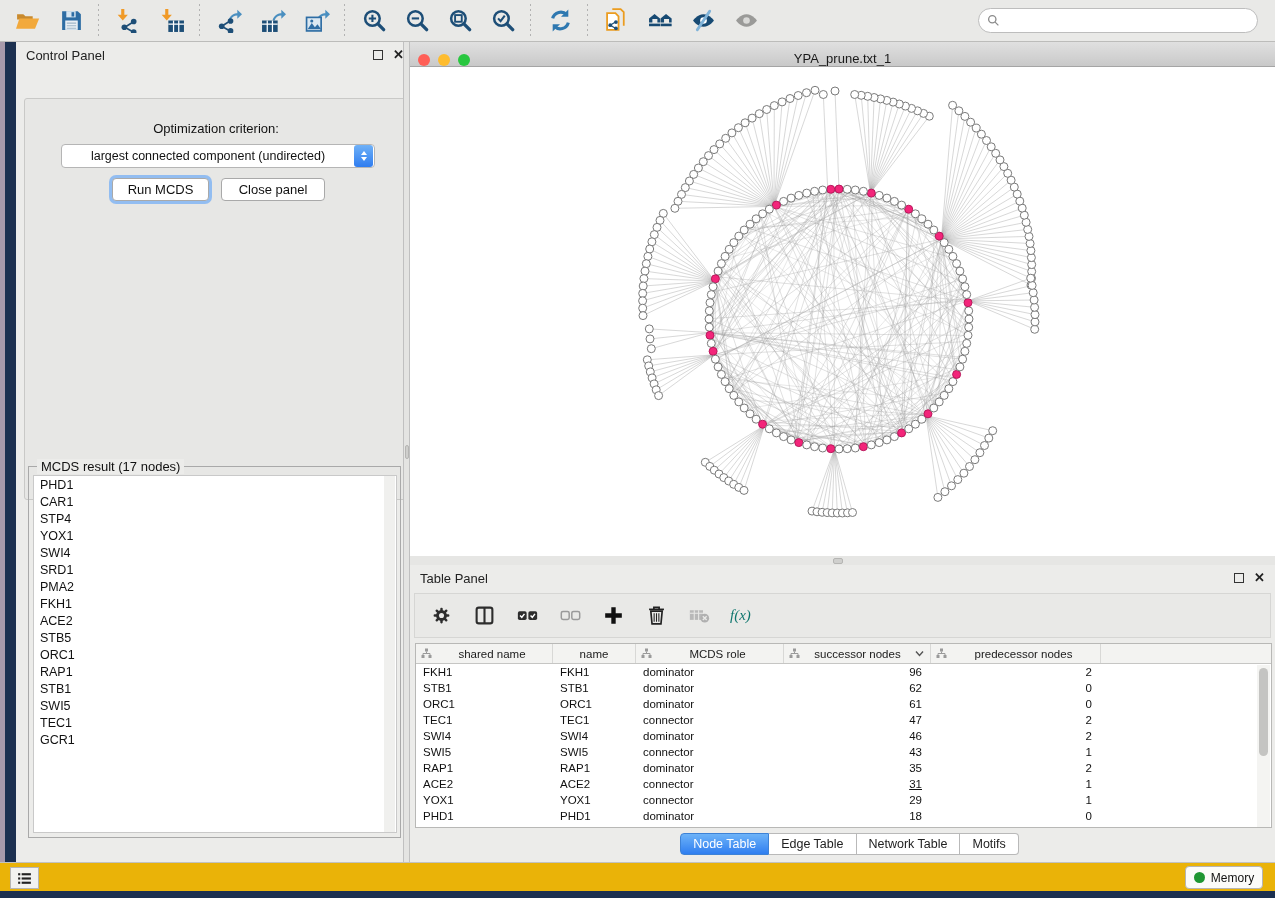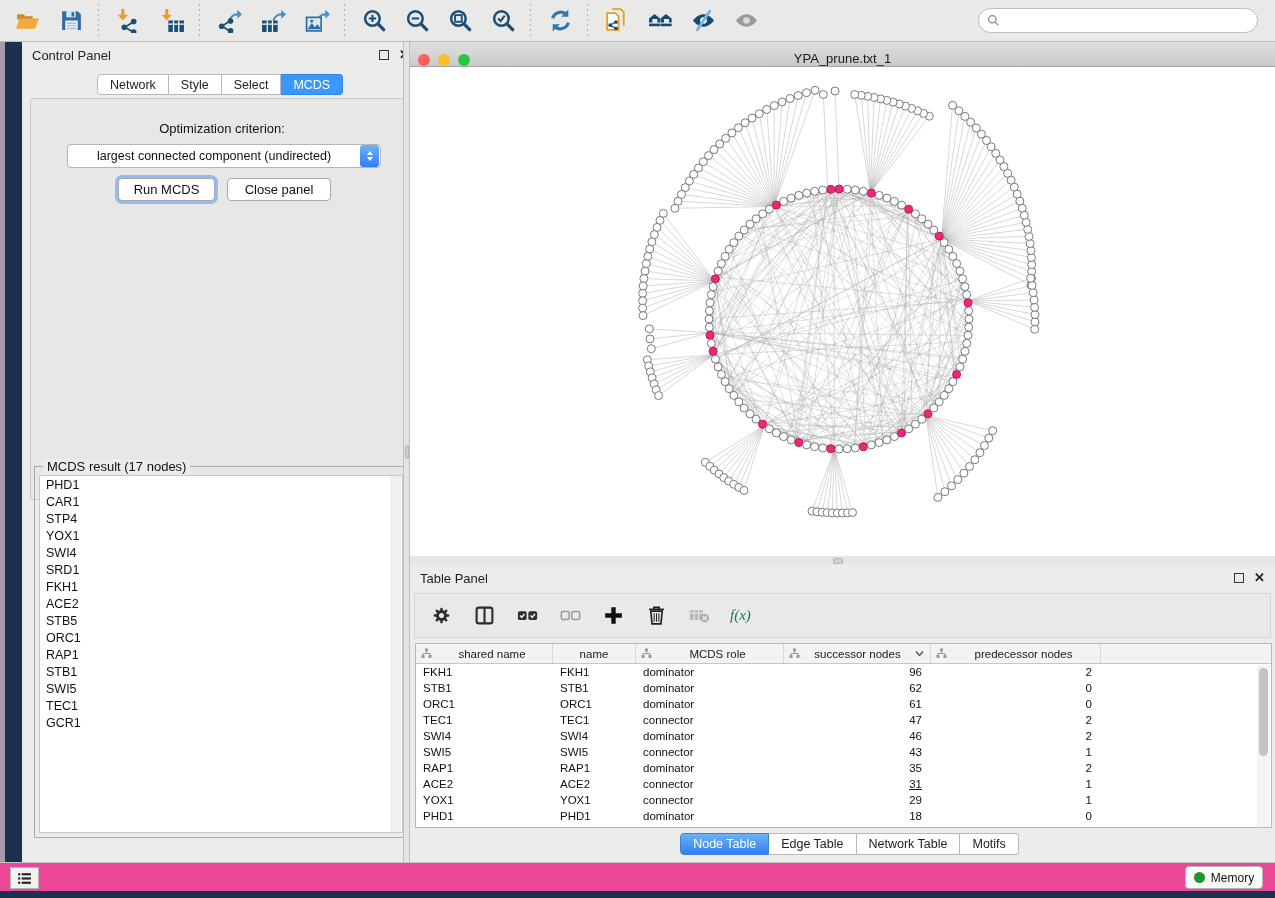--- a/index.html
+++ b/index.html
@@ -19,21 +19,21 @@
     background:#fff; border:1px solid #bdbdbd; border-radius:13px;
     display:flex; align-items:center; padding-left:8px; }
   #search-wrap svg { width:13px; height:13px; }
   #search-input { border:none; outline:none; flex:1; font-size:12px; background:transparent; height:20px; }
 
   
   #left-strip { left:0; top:42px; width:5px; height:849px; background:#a89aab; }
   #bottom-strip { left:0; top:891px; width:1275px; height:7px; background:#1c3050; }
 
   
-  #control-panel { left:22px; top:42px; width:398px; height:820px; background:#ececea; }
+  #control-panel { left:16px; top:42px; width:398px; height:820px; background:#ececea; }
   .panel-titlebar { height:26px; display:flex; align-items:center; padding:0 10px;
     font-size:13px; color:#222; }
   .panel-titlebar .spacer { flex:1; }
   .win-float { width:10px; height:10px; border:1.5px solid #333; margin-right:10px; }
   .win-close { font-size:13px; font-weight:bold; color:#222; line-height:10px; }
   #cp-tabs { position:absolute; left:75px; top:32px; display:flex; }
   .seg { height:21px; background:#fff; border:1px solid #b9b9b9; border-left:none;
     font-size:12.5px; color:#222; display:flex; align-items:center; justify-content:center;
     padding:0 12px; }
   .seg:first-child { border-left:1px solid #b9b9b9; border-radius:4px 0 0 4px; }
@@ -106,21 +106,21 @@
   .tr { display:flex; height:16px; font-size:11.5px; color:#111; align-items:center; }
   .td { overflow:hidden; white-space:nowrap; }
   .td.left { padding-left:7px; text-align:left; }
   .td.right { padding-right:9px; text-align:right; }
   #tbl-scroll { position:absolute; right:1px; top:21px; width:13px; height:162px; background:#f4f4f2; }
   #tbl-thumb { position:absolute; left:2px; top:3px; width:9px; height:88px;
     background:#c4c4c2; border-radius:5px; }
   #tp-tabs { position:absolute; left:0; top:268px; width:100%; display:flex; justify-content:center; }
 
   
-  #status-bar { left:0; top:862px; width:1275px; height:29px; background:#ec4899;
+  #status-bar { left:0; top:862px; width:1275px; height:29px; background:#eab308;
     border-top:1px solid #c2c2c0; }
   #list-btn { position:absolute; left:10px; top:4px; width:29px; height:22px;
     background:#f2f2f0; border:1px solid #b5b5b3; display:flex; align-items:center; justify-content:center; }
   #list-btn svg { width:17px; height:17px; }
   #memory-btn { position:absolute; right:12px; top:3px; width:78px; height:23px;
     background:#fbfbf9; border:1px solid #b5b5b3; border-radius:4px;
     display:flex; align-items:center; justify-content:center; gap:6px;
     font-size:12px; color:#111; }
   #memory-dot { width:11px; height:11px; border-radius:50%; background:#1f9632; }
 
@@ -276,26 +276,20 @@
 <div id="left-strip" class="abs"></div>
 <div id="bottom-strip" class="abs"></div>
 
 <div id="control-panel" class="abs">
   <div class="panel-titlebar">
     <span>Control Panel</span>
     <span class="spacer"></span>
     <span class="win-float"></span>
     <span class="win-close">✕</span>
   </div>
-  <div id="cp-tabs" class="seg-row">
-      <div class="seg">Network</div>
-      <div class="seg">Style</div>
-      <div class="seg">Select</div>
-      <div class="seg active">MCDS</div>
-    </div>
   <div id="cp-body">
     <div id="opt-select">
       <span class="val">largest connected component (undirected)</span>
       <span class="stepper">
           <span class="chev-up"></span>
           <span class="chev-dn"></span>
         </span>
     </div>
     <div id="opt-label">Optimization criterion:</div>
     <div id="run-btn" class="cp-btn">Run MCDS</div>
@@ -303,20 +297,21 @@
   </div>
   <div id="mcds-group">
     <span id="mcds-legend">MCDS result (17 nodes)</span>
     <div id="mcds-list">
         <div class="mcds-item">PHD1</div>
         <div class="mcds-item">CAR1</div>
         <div class="mcds-item">STP4</div>
         <div class="mcds-item">YOX1</div>
         <div class="mcds-item">SWI4</div>
         <div class="mcds-item">SRD1</div>
+        <div class="mcds-item">PMA2</div>
         <div class="mcds-item">FKH1</div>
         <div class="mcds-item">ACE2</div>
         <div class="mcds-item">STB5</div>
         <div class="mcds-item">ORC1</div>
         <div class="mcds-item">RAP1</div>
         <div class="mcds-item">STB1</div>
         <div class="mcds-item">SWI5</div>
         <div class="mcds-item">TEC1</div>
         <div class="mcds-item">GCR1</div>
       </div>

